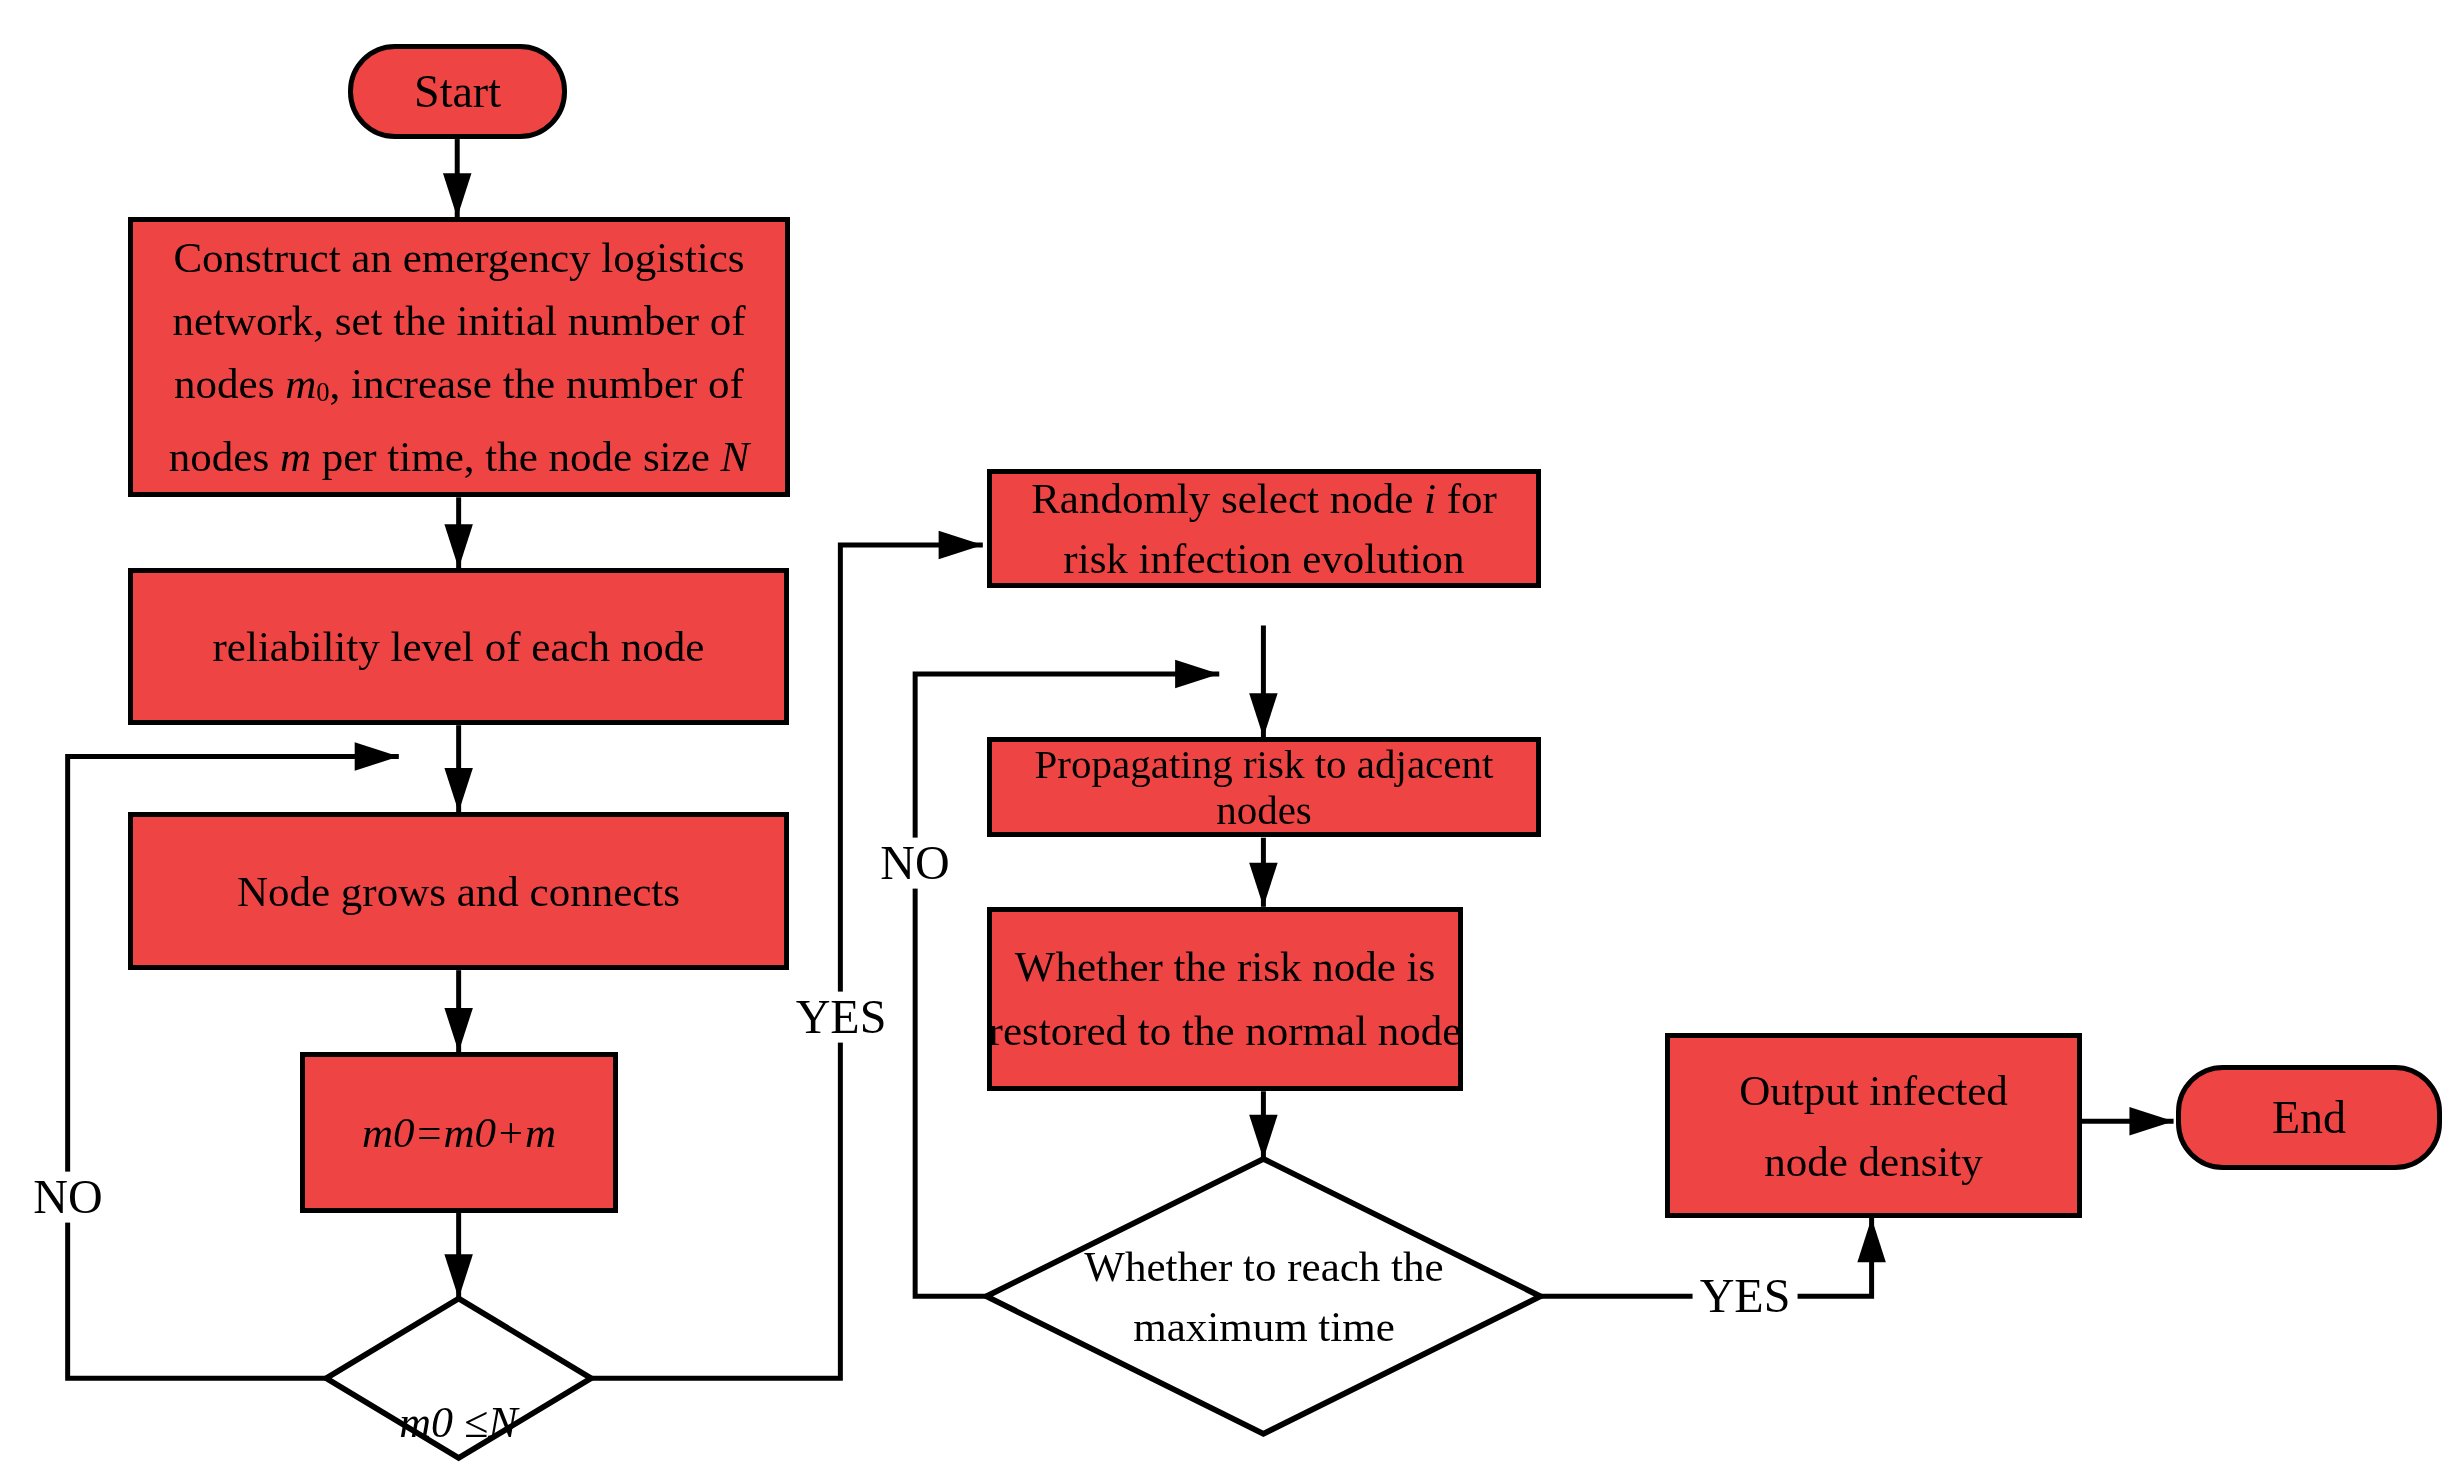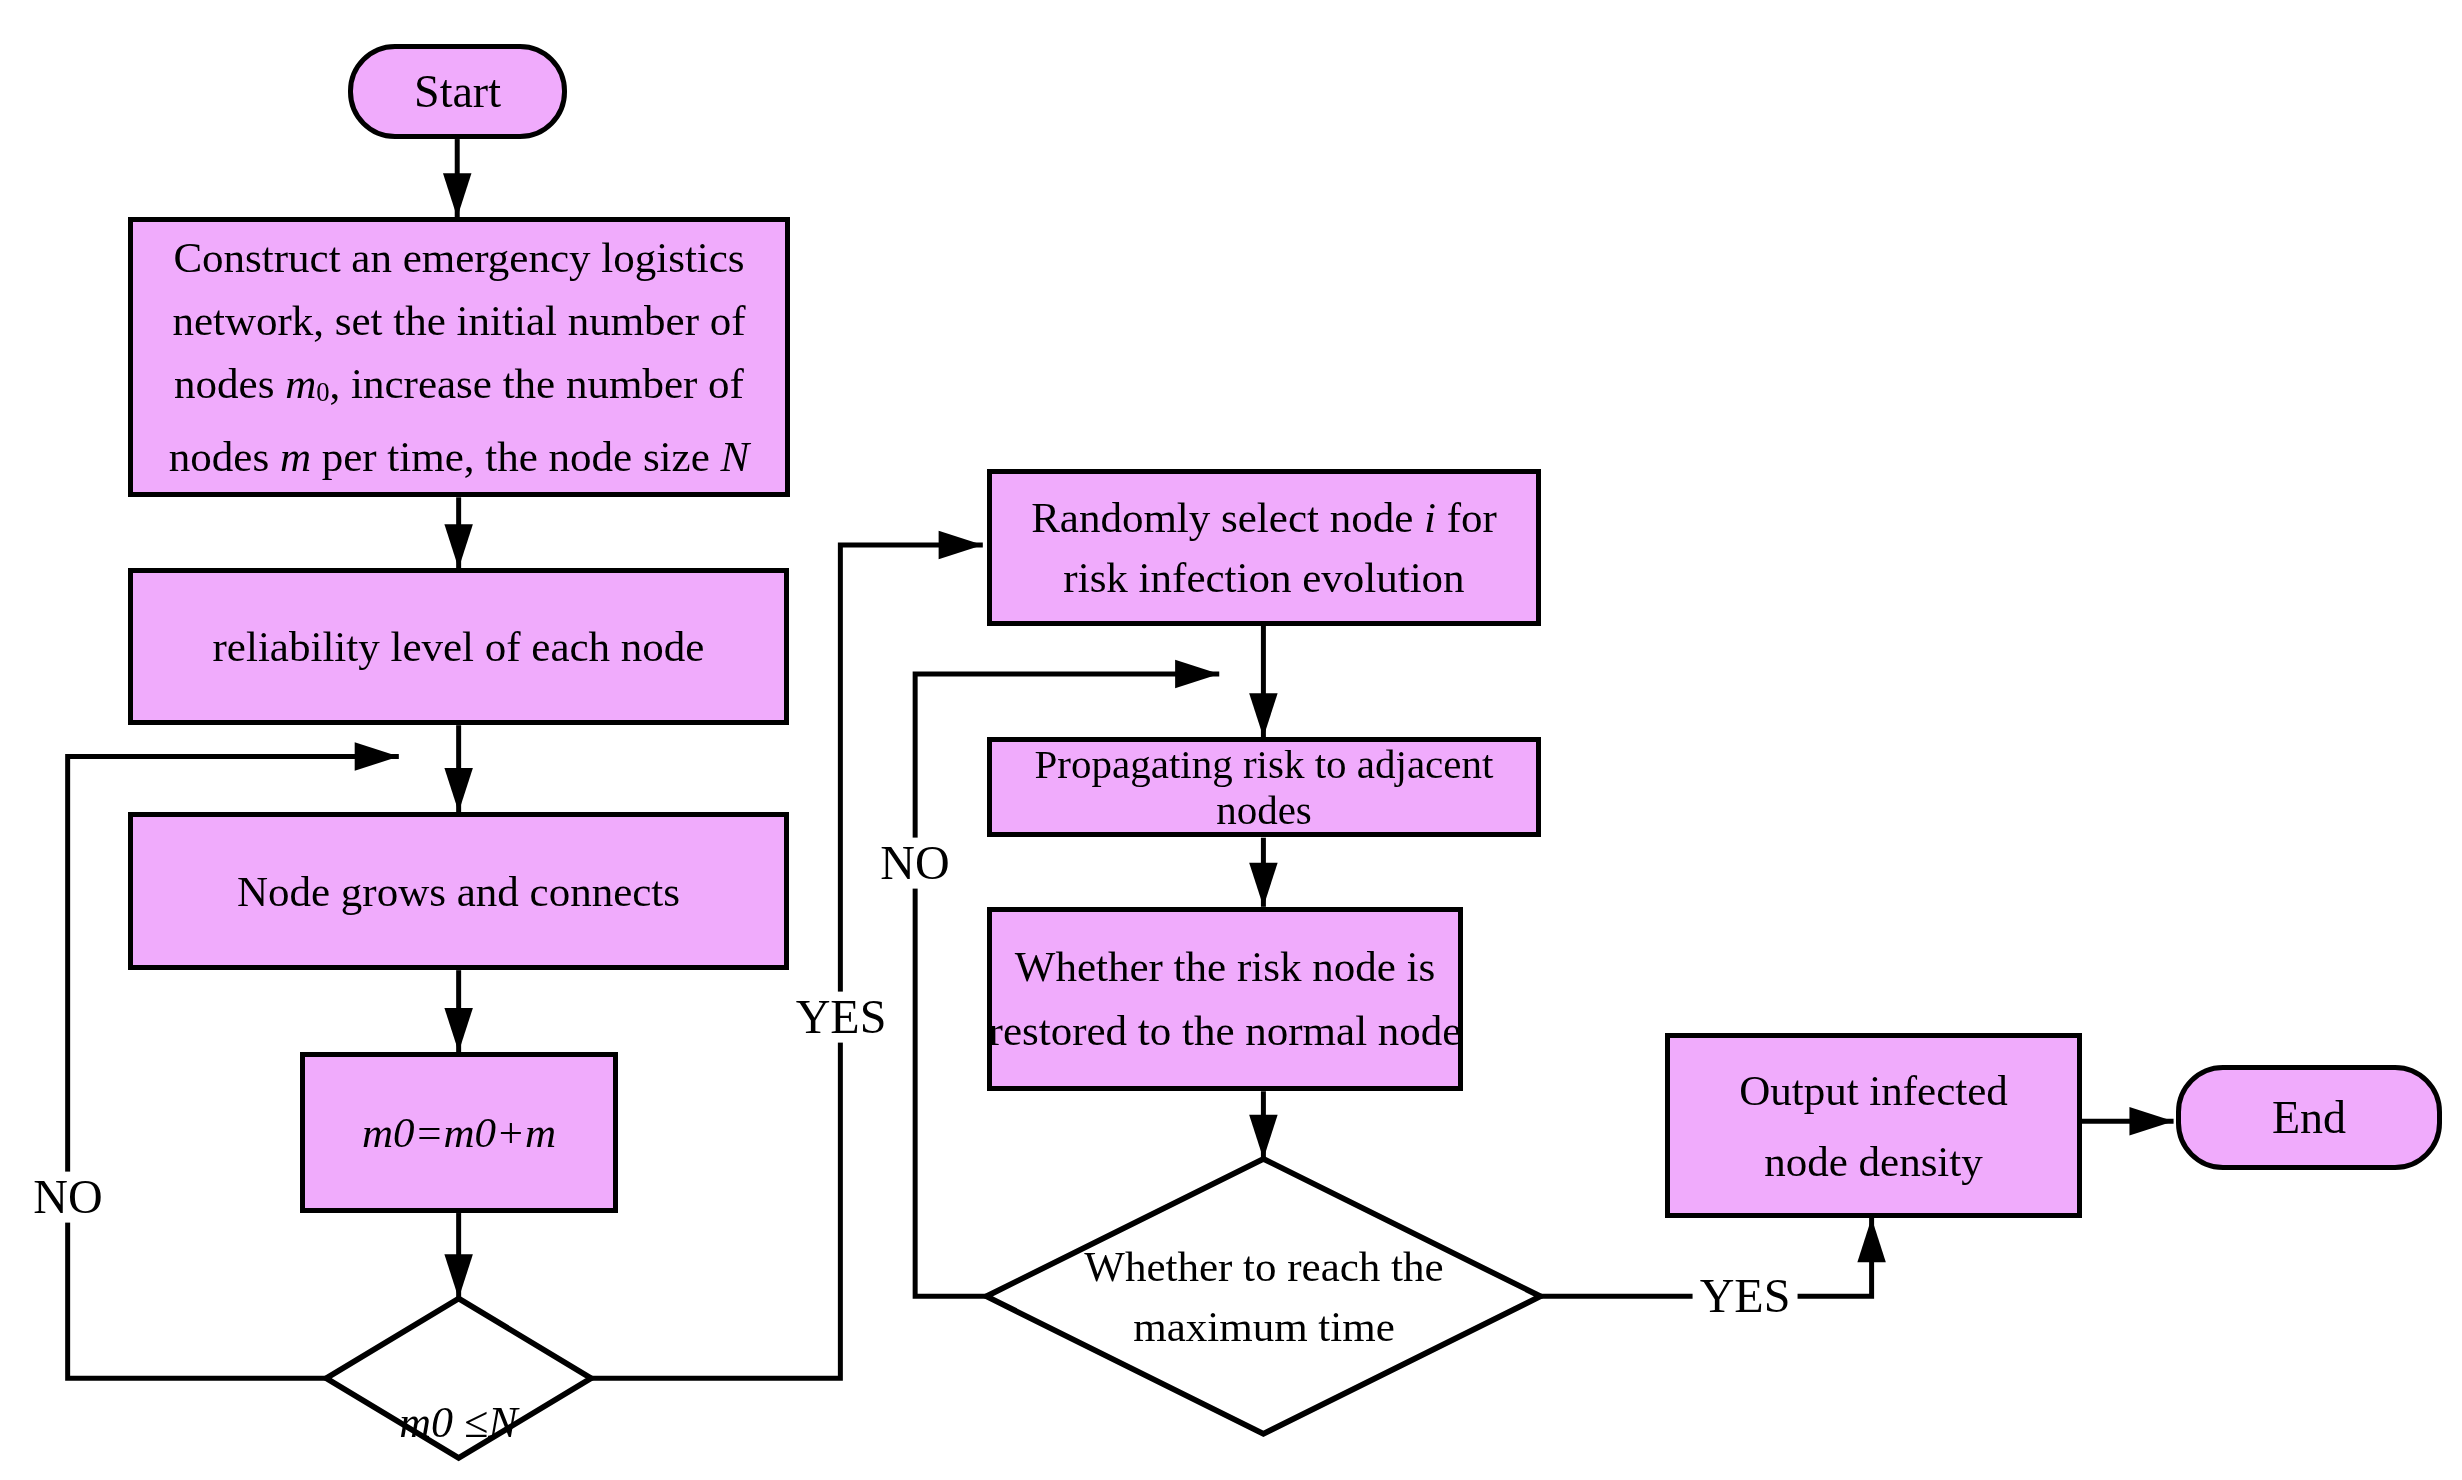--- a/index.html
+++ b/index.html
@@ -8,21 +8,21 @@
     position:relative;
     width:2462px;height:1481px;
     background:#ffffff;
     font-family:"Liberation Serif","DejaVu Serif",serif;
     color:#000;
     overflow:hidden;
   }
   .wires{position:absolute;left:0;top:0;width:2462px;height:1481px;}
   .node{
     position:absolute;
-    background:#f0abfc;
+    background:#ef4444;
     border:5px solid #000;
     box-sizing:border-box;
     display:flex;flex-direction:column;
     align-items:center;justify-content:center;
     text-align:center;
     font-size:43px;
   }
   .stadium{border-radius:47px;font-size:46px;}
   .plain{background:transparent;border:none;}
   .tline{white-space:pre;}
@@ -102,21 +102,21 @@
     </div>
 
   <div class="node lh88" style="left:300px;top:1052px;width:318px;height:161px">
       <div class="tline"><span class="it">m0=m0+m</span></div>
     </div>
 
   <div class="node plain big" style="left:326px;top:1342px;width:265px;height:160px">
       <div class="tline"><span class="it">m0</span><span> ≤</span><span class="it">N</span></div>
     </div>
 
-  <div class="node lh84" style="left:987px;top:469px;width:554px;height:157px">
+  <div class="node lh84" style="left:987px;top:469px;width:554px;height:119px">
       <div class="tline"><span>Randomly select node </span><span class="it">i</span><span> for</span></div>
       <div class="tline"><span>risk infection evolution</span></div>
     </div>
 
   <div class="node lh64" style="left:987px;top:737px;width:554px;height:100px">
       <div class="tline"><span>Propagating risk to adjacent</span></div>
       <div class="tline"><span>nodes</span></div>
     </div>
 
   <div class="node lh90" style="left:987px;top:907px;width:476px;height:184px">

